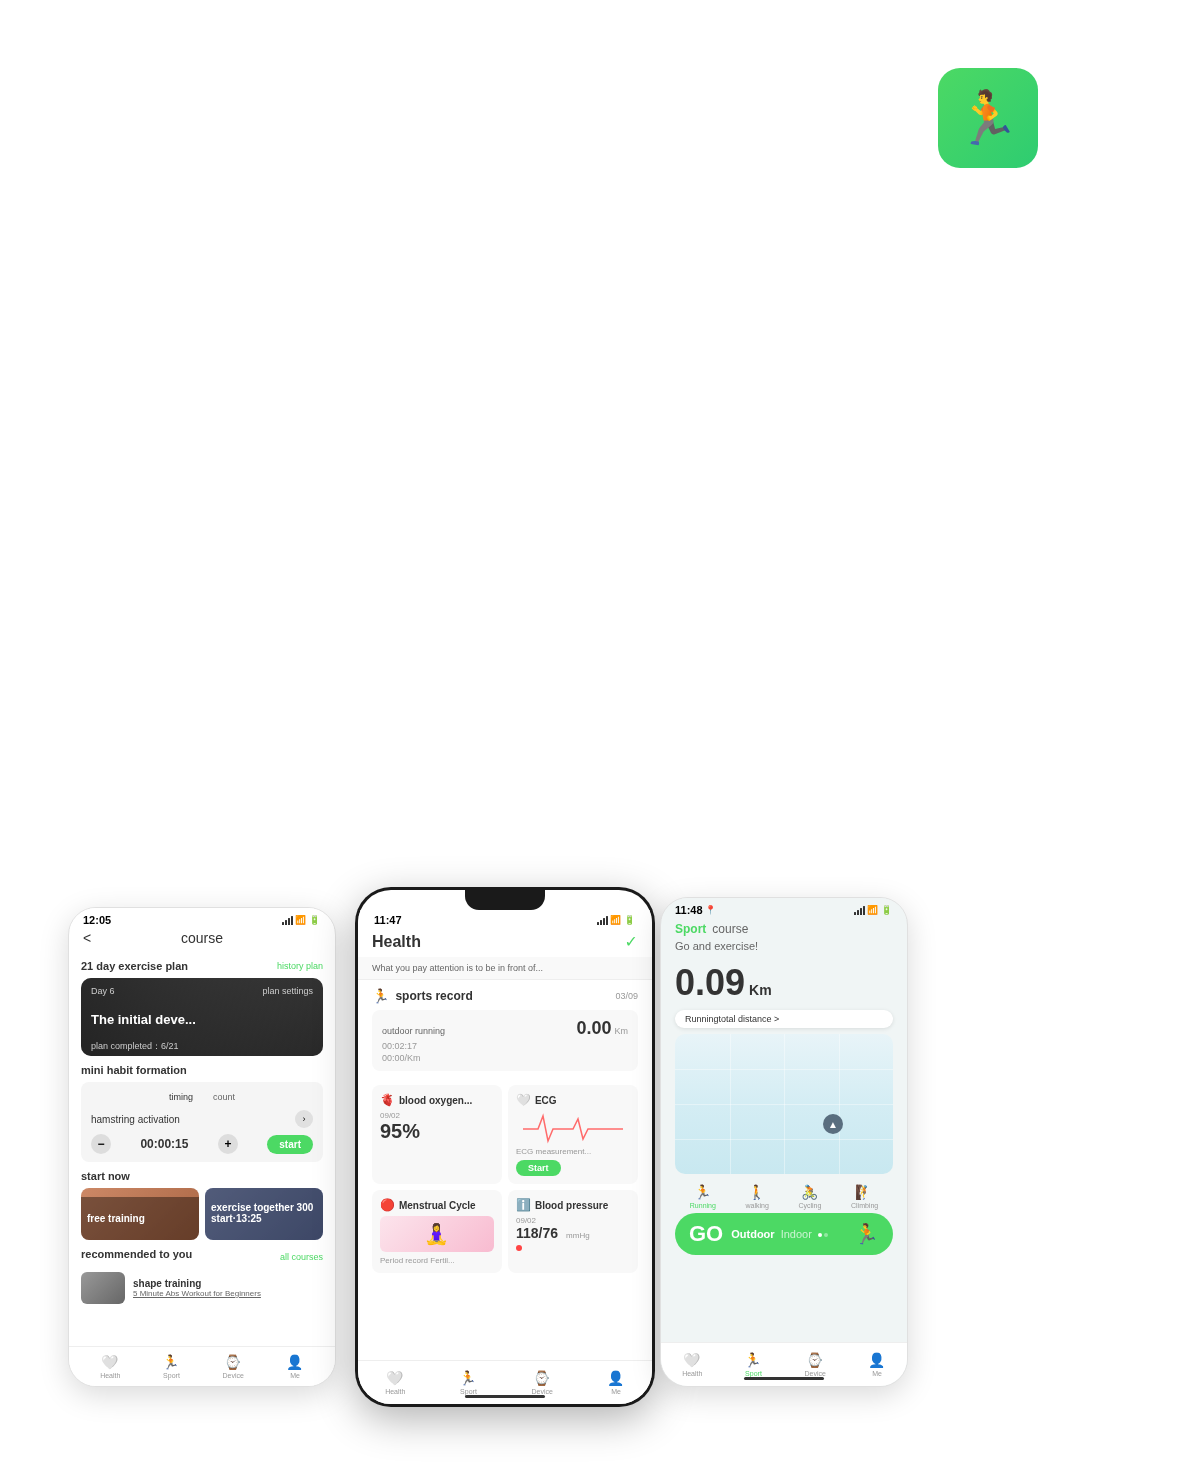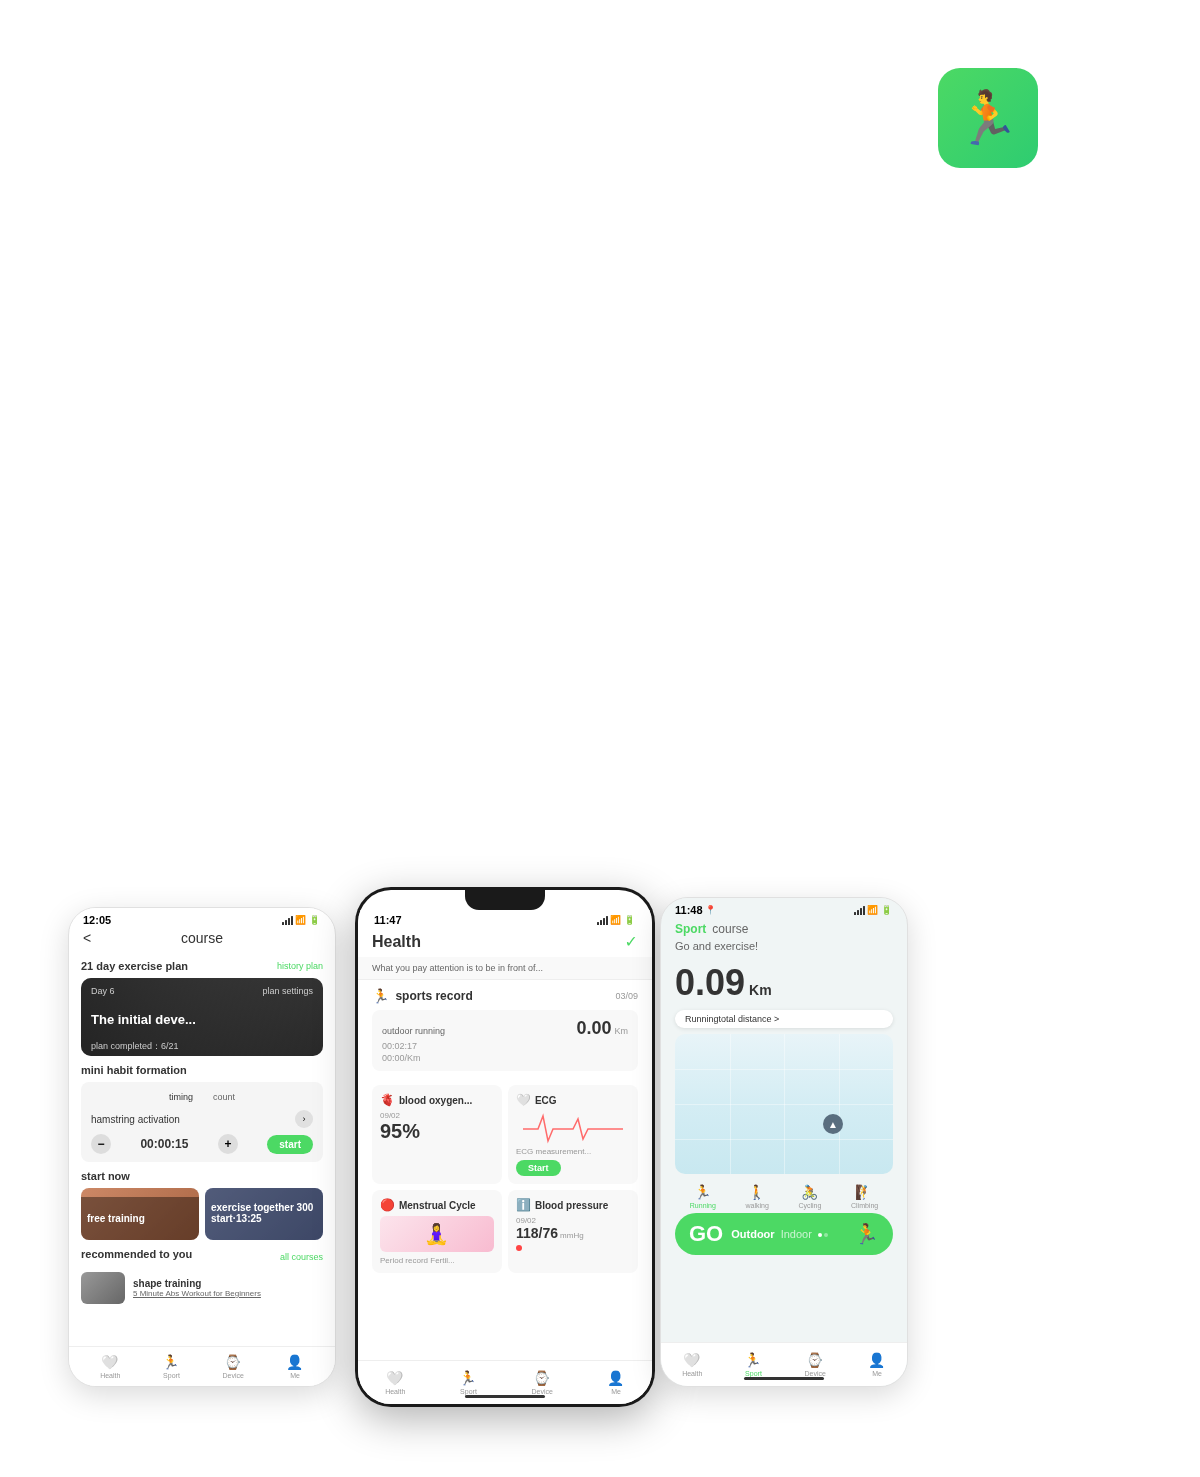--- a/index.html
+++ b/index.html
@@ -731,21 +731,21 @@
         </div>
         <div class="health-date-small">Period record Fertil...</div>
       </div>
 
       <div class="health-card bp-card">
         <div class="health-card-header">
           <span class="health-card-icon">ℹ️</span>
           <span class="health-card-title">Blood pressure</span>
         </div>
         <div class="health-date-small">09/02</div>
-        <div style="display:flex;align-items:baseline;gap:2px;">
+        <div style="display:flex;align-items:baseline;gap:8px;">
           <span class="bp-value">118/76</span>
           <span class="bp-unit">mmHg</span>
         </div>
         <div class="bp-dot"></div>
       </div>
     </div>
 
     <div class="bottom-nav-middle">
       <div class="nav-item">
         <span class="nav-icon">🤍</span>

